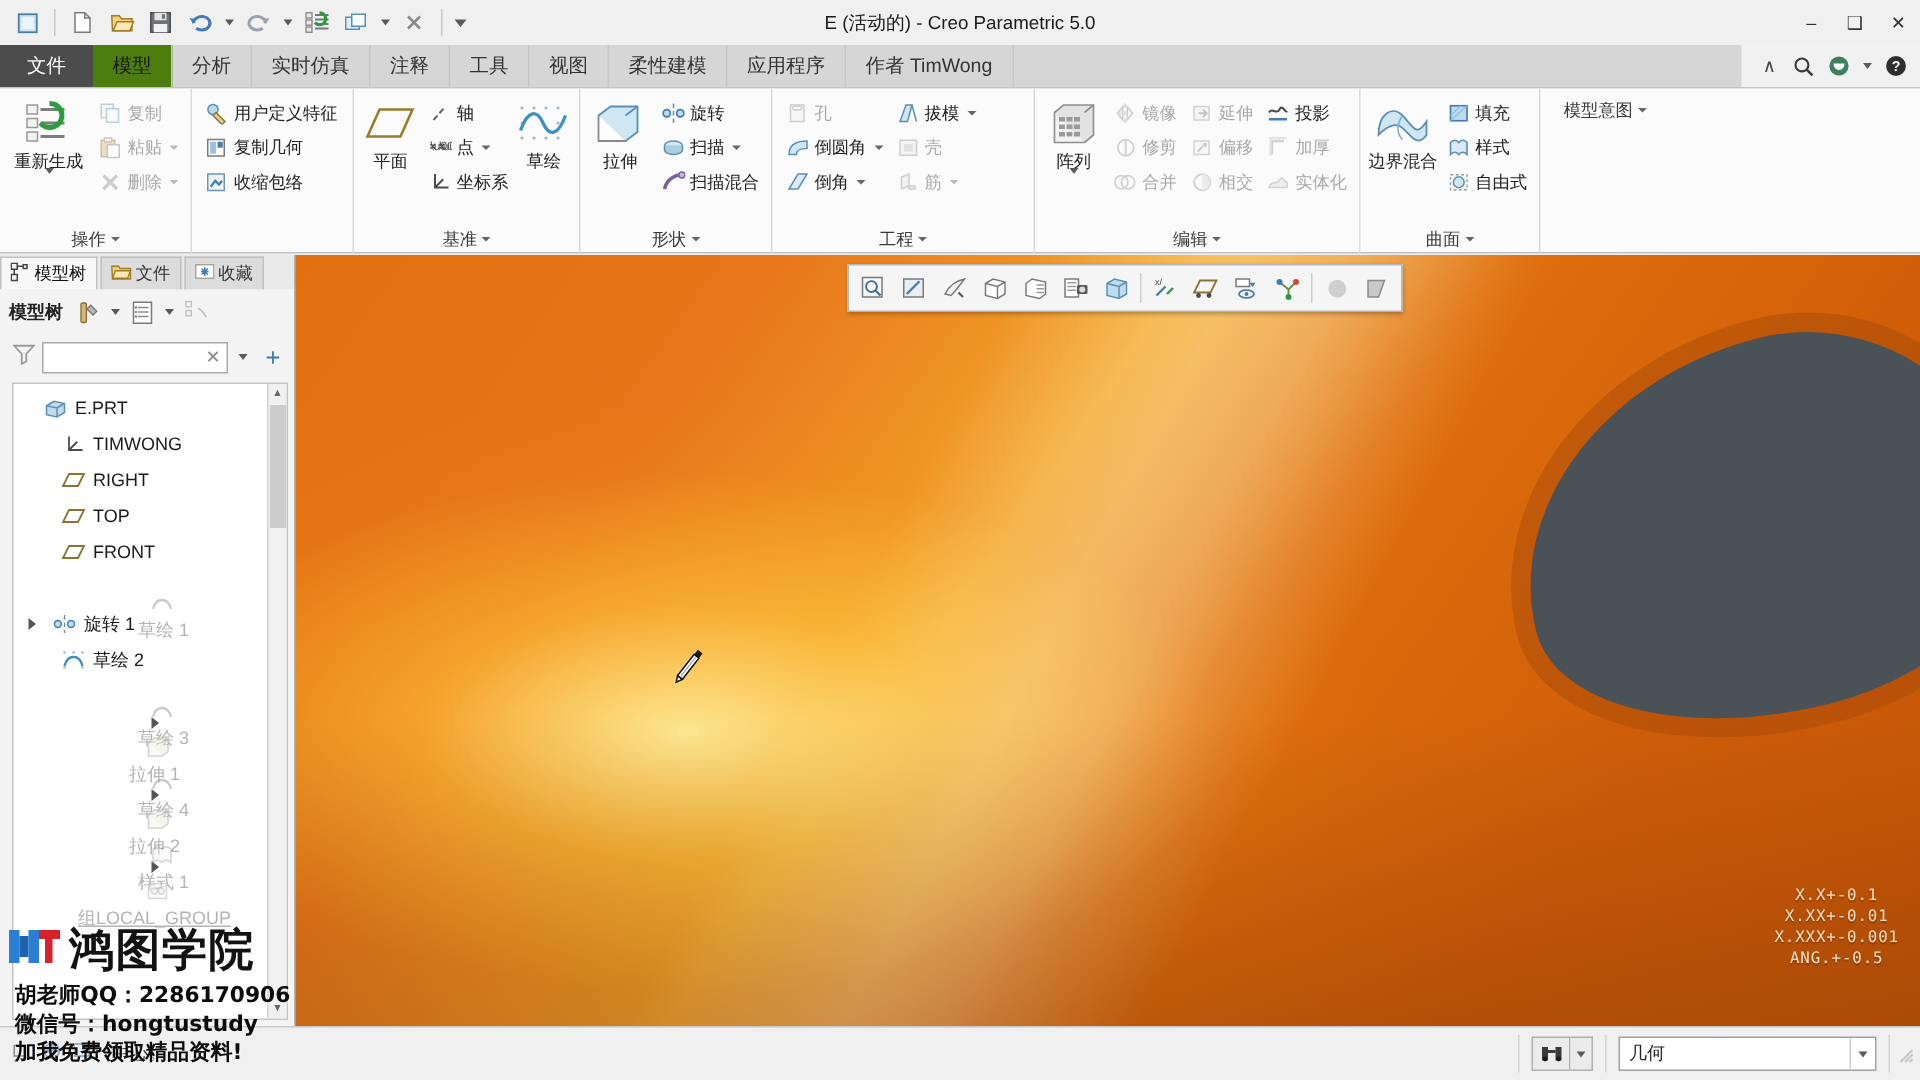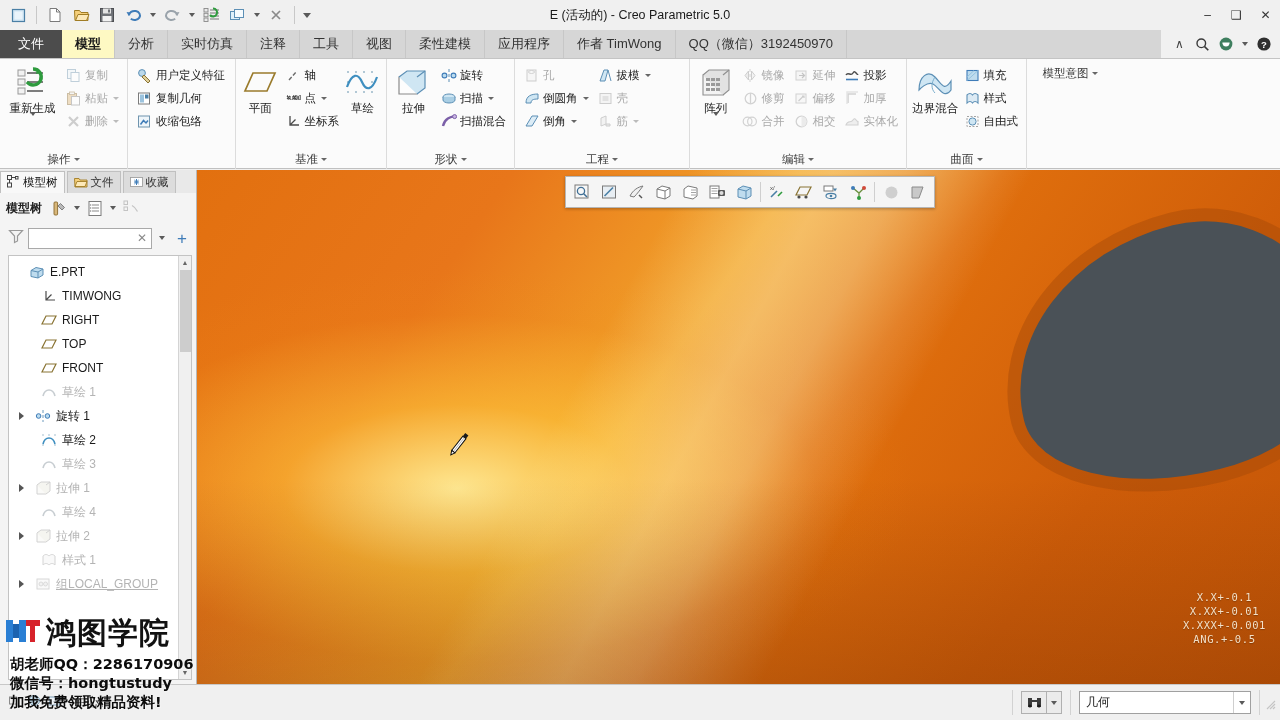--- a/index.html
+++ b/index.html
@@ -49,21 +49,21 @@
     display: flex; align-items: stretch;
     border-bottom: 1px solid #c4c4c4;
   }
   .tab {
     display: flex; align-items: center; justify-content: center;
     padding: 0 13px; font-size: 13px; color: #333;
     border-right: 1px solid #c7c7c7;
     white-space: nowrap;
   }
   .tab.file { background: #4c4c4c; color: #fff; padding: 0 18px; border-right: none; }
-  .tab.active { background: #fef9c3; color: #1a1a1a; font-weight: bold; }
+  .tab.active { background: #4d7c0f; color: #1a1a1a; }
   .tabstrip-right {
     margin-left: auto; display: flex; align-items: center;
     padding-right: 8px; gap: 6px; background: #f1f1f1; height: 100%;
     padding-left: 10px;
   }
   .tr-icon { width: 17px; height: 17px; display:flex; align-items:center; justify-content:center; color:#444; }
 
   
   .ribbon {
     position: absolute; top: 59px; left: 0; width: 1280px; height: 110px;
@@ -135,21 +135,21 @@
     flex: 1; height: 21px; background: #fff; border: 1px solid #a9a9a9;
     display: flex; align-items: center; padding: 0 4px; font-size: 11px; color: #333;
   }
   .filt-x { margin-left: auto; color: #8a8a8a; font-size: 12px; }
   .tree {
     flex: 1; background: #fff; margin: 2px 4px 4px 8px; border: 1px solid #c3c3c3;
     position: relative; overflow: hidden;
   }
   .tree-inner { padding: 4px 0 0 0; }
   .trow { display: flex; align-items: center; height: 24px; padding-left: 6px; font-size: 12px; color: #1a1a1a; }
-  .trow.dim { color: #b4b4b4; }
+  .trow.dim { color: #b4b4b4; flex-direction: column; }
   .twist { width: 12px; display:flex; align-items:center; justify-content:center; flex:0 0 12px; }
   .twist .tri {
     width: 0; height: 0;
     border-top: 4px solid transparent; border-bottom: 4px solid transparent;
     border-left: 5px solid #555;
   }
   .tico { width: 20px; height: 17px; display:flex; align-items:center; justify-content:center; flex:0 0 20px; margin-right: 3px; }
   .trow.dim .tico { opacity: .38; }
   .tscroll {
     position: absolute; right: 0; top: 0; width: 13px; height: 100%;
@@ -341,21 +341,20 @@
     <div class="tab file">文件</div>
     <div class="tab active">模型</div>
     <div class="tab">分析</div>
     <div class="tab">实时仿真</div>
     <div class="tab">注释</div>
     <div class="tab">工具</div>
     <div class="tab">视图</div>
     <div class="tab">柔性建模</div>
     <div class="tab">应用程序</div>
     <div class="tab">作者 TimWong</div>
-    <div class="tab">QQ（微信）3192450970</div>
     <div class="tabstrip-right">
       <span class="tr-icon" style="font-size:12px;">∧</span>
       <span class="tr-icon">
         <svg width="15" height="15" viewBox="0 0 15 15">
             <circle cx="6.3" cy="6.3" r="4.3" fill="none" stroke="#3a3a3a" stroke-width="1.4"></circle>
             <path d="M9.6 9.6L13.3 13.3" stroke="#3a3a3a" stroke-width="1.6"></path>
           </svg>
       </span>
       <span class="tr-icon">
         <svg width="16" height="16" viewBox="0 0 16 16">

